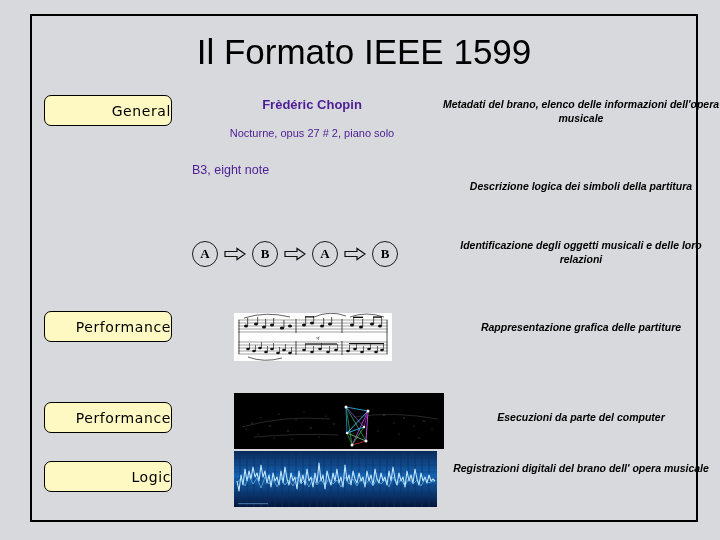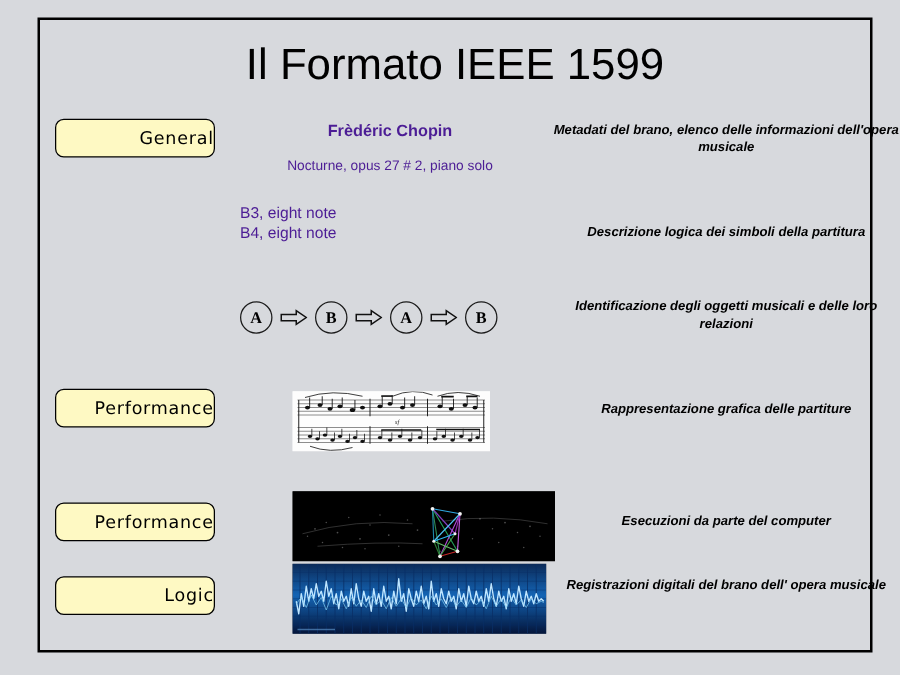--- a/index.html
+++ b/index.html
@@ -187,21 +187,20 @@
       <div class="mid" style="top:2px">
         <div class="big">Frèdéric Chopin</div>
         <div class="small">Nocturne, opus 27 # 2, piano solo</div>
       </div>
       <div class="desc" style="top:2px">Metadati del brano, elenco delle informazioni dell'opera musicale</div>
     </div>
 
     <div class="row" style="top:151px">
       <div class="mid" style="top:-5px">
         <div class="notes">B3, eight note</div>
-        <div class="notes">B4, eight note</div>
       </div>
       <div class="desc" style="top:12px">Descrizione logica dei simboli della partitura</div>
     </div>
 
     <div class="row" style="top:223px">
 
       <div class="chain" style="top:2px">
         <div class="node">A</div>
         <span class="arrow">
           <svg viewBox="0 0 22 14">

